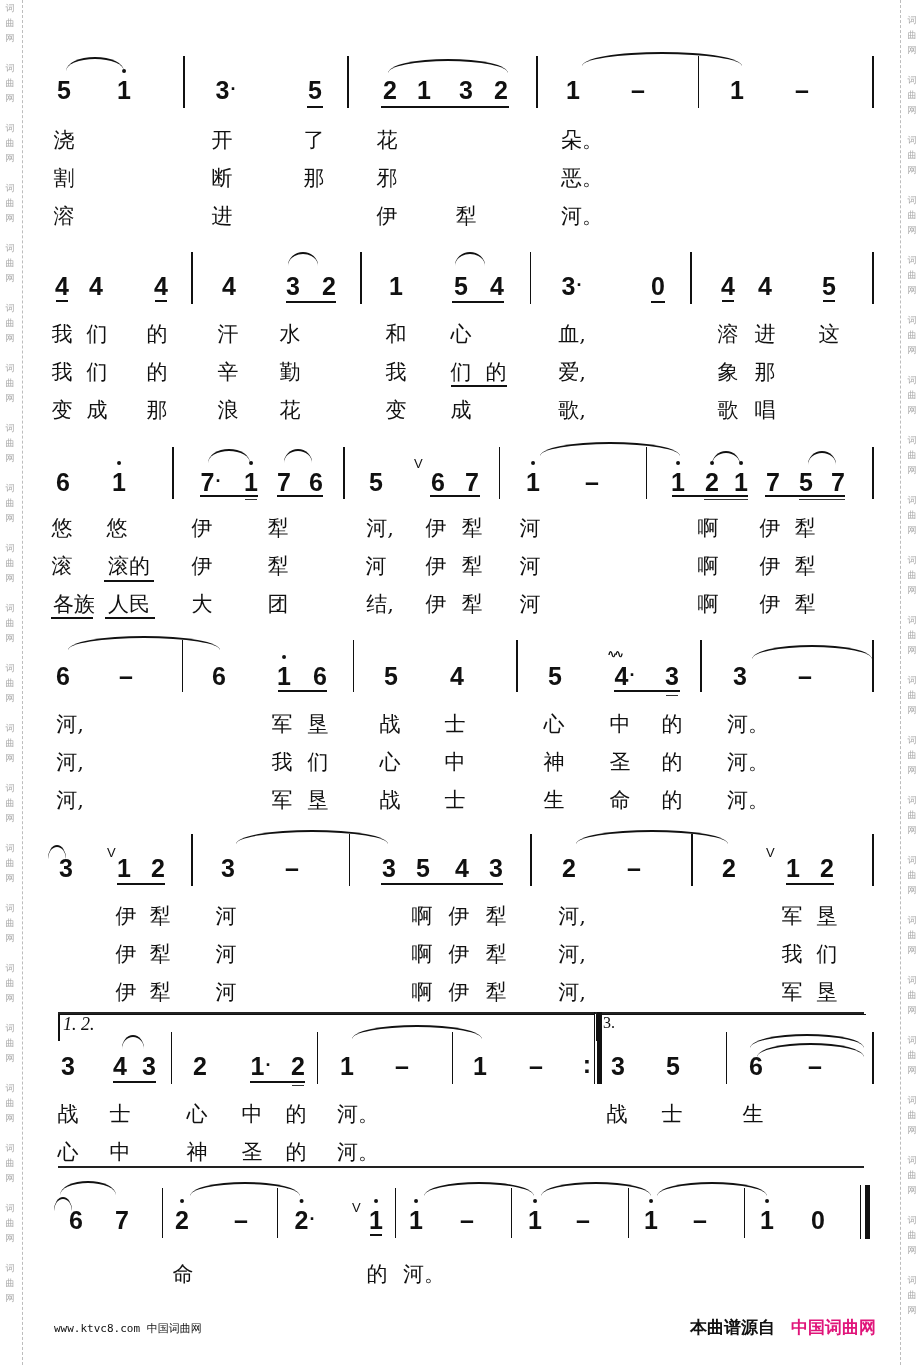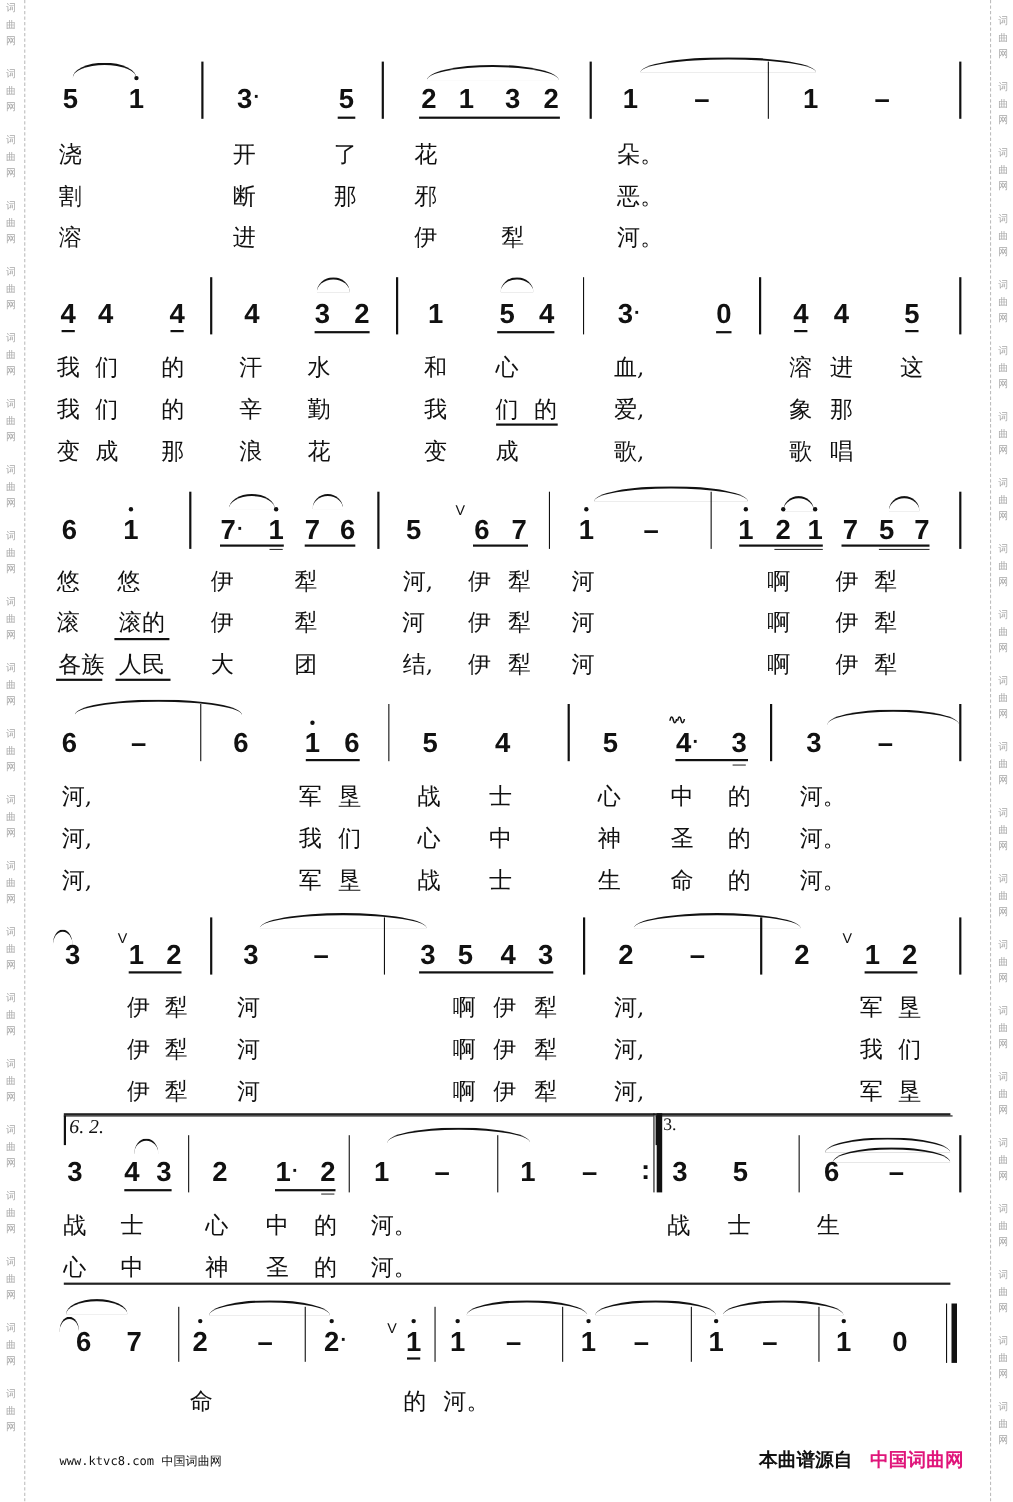--- a/index.html
+++ b/index.html
@@ -514,21 +514,21 @@
   <span class="lyric" style="left:459px; top:980px;">伊</span>
   <span class="lyric" style="left:496px; top:980px;">犁</span>
   <span class="lyric" style="left:572px; top:980px;">河,</span>
   <span class="lyric" style="left:792px; top:980px;">军</span>
   <span class="lyric" style="left:827px; top:980px;">垦</span>
   <div class="rule" style="left:58px; top:1012px; width:806px;"></div>
 </div>
 
 <div class="system" style="top:0;">
   <div class="volta" style="left:58px; top:1014px; width:534px;"></div>
-  <span class="volta-label" style="left:63px; top:1014px;">6. 2.</span>
+  <span class="volta-label" style="left:63px; top:1014px;">1. 2.</span>
   <div class="volta" style="left:596px; top:1014px; width:268px;"></div>
   <span class="volta-label" style="left:603px; top:1014px; font-style: normal; font-size:16px;">3.</span>
 
   <div class="slur" style="left:122px; top:1035px; width:22px;"></div>
   <div class="slur" style="left:352px; top:1025px; width:130px;"></div>
   <div class="slur" style="left:750px; top:1034px; width:114px;"></div>
   <div class="slur" style="left:757px; top:1043px; width:107px;"></div>
 
   <span class="tok" style="left:68px; top:1052px;">3</span>
   <span class="tok" style="left:120px; top:1052px;">4</span>

